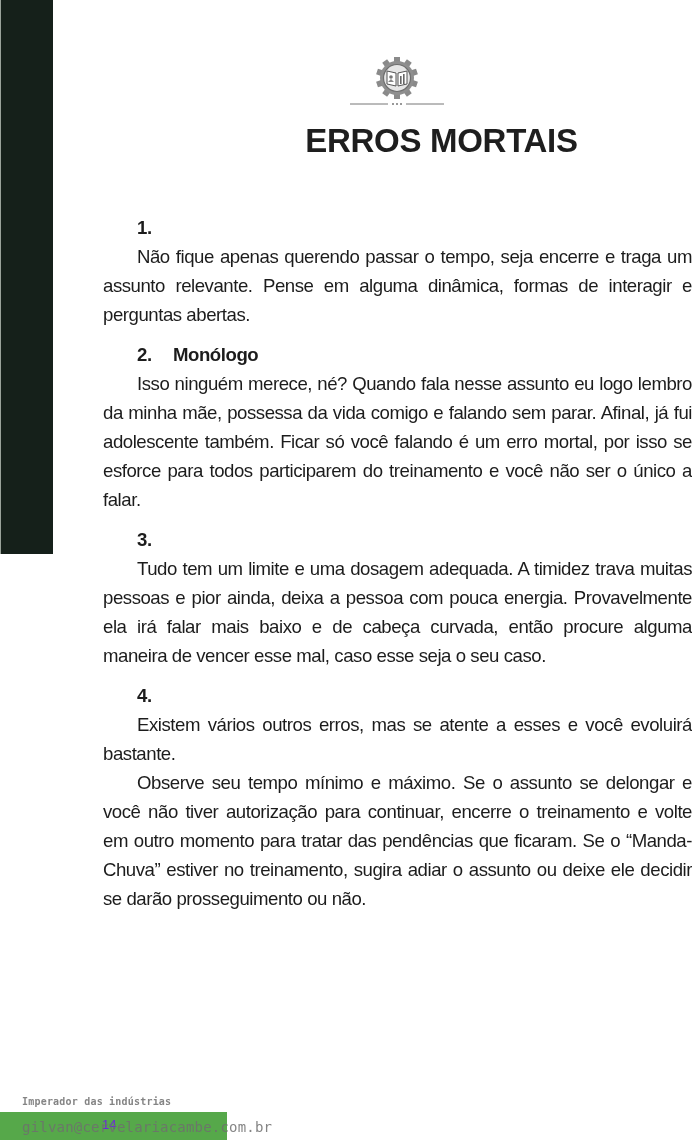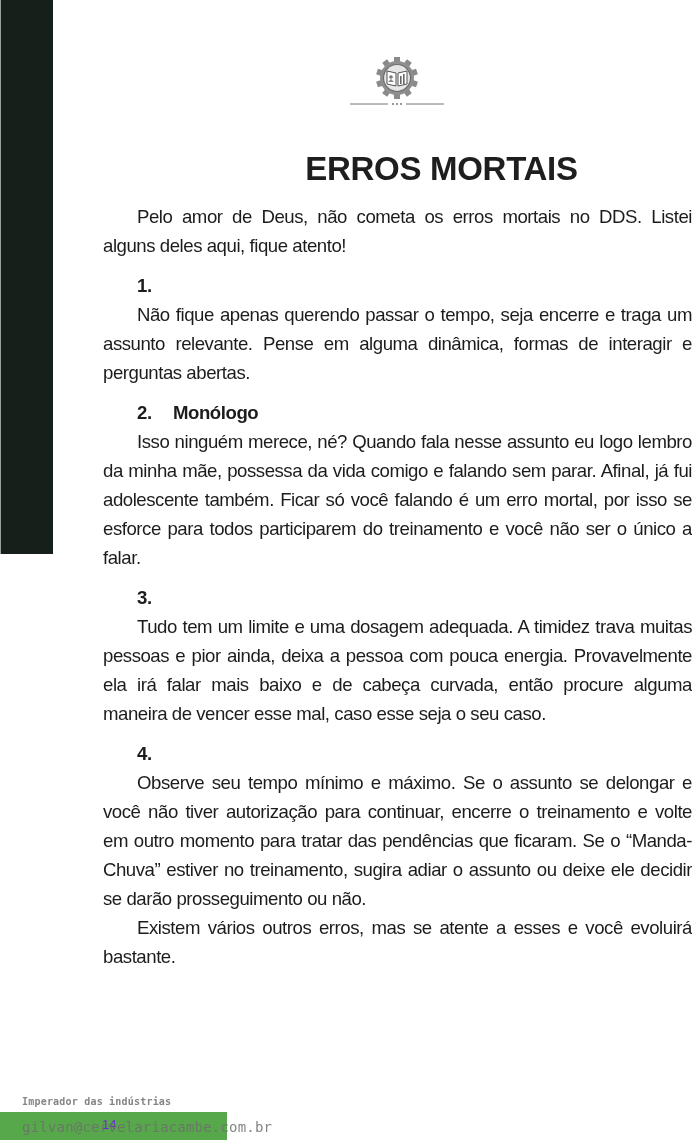--- a/index.html
+++ b/index.html
@@ -9,21 +9,21 @@
     font-family: "Liberation Sans", sans-serif;
   }
   .side-bar {
     position: absolute; left: 0; top: 0; width: 52px; height: 554px;
     background: #15201a; border-left: 1px solid #9aa39a;
   }
   .logo {
     position: absolute; left: 348px; top: 56px; width: 98px; height: 52px;
   }
   .title {
-    position: absolute; left: 103px; right: 0; top: 150px;
+    position: absolute; left: 103px; right: 0; top: 122px;
     text-align: center; padding-left: 88px; box-sizing: border-box;
     font-size: 33px; font-weight: bold; letter-spacing: -0.3px; color: #1e1e1e;
     font-family: "Liberation Sans Narrow", "Liberation Sans", sans-serif;
   }
   .content {
     position: absolute; left: 103px; top: 202px; width: 589px;
     font-size: 18.6px; line-height: 29px; letter-spacing: -0.45px;
     font-family: "Liberation Sans Narrow", "Liberation Sans", sans-serif;
   }
   .content p { margin: 0; text-align: justify; text-align-last: left; }
@@ -78,42 +78,41 @@
   <line x1="2" y1="48" x2="40" y2="48" stroke="#777" stroke-width="1"></line>
   <line x1="58" y1="48" x2="96" y2="48" stroke="#777" stroke-width="1"></line>
   <circle cx="45" cy="48" r="1" fill="#777"></circle>
   <circle cx="49" cy="48" r="1" fill="#777"></circle>
   <circle cx="53" cy="48" r="1" fill="#777"></circle>
 </svg>
 
 <div class="title">ERROS MORTAIS</div>
 
 <div class="content">
-  <p class="indent">Pelo amor de Deus, não cometa os erros mortais no DDS. Listei alguns deles aqui, fique atento!</p>
 
   <div class="heading">
     <span class="num">1.</span>
   </div>
   <p class="indent">Não fique apenas querendo passar o tempo, seja encerre e traga um assunto relevante. Pense em alguma dinâmica, formas de interagir e perguntas abertas.</p>
 
   <div class="heading">
     <span class="num">2.</span>
     <span>Monólogo</span>
   </div>
   <p class="indent">Isso ninguém merece, né? Quando fala nesse assunto eu logo lembro da minha mãe, possessa da vida comigo e falando sem parar. Afinal, já fui adolescente também. Ficar só você falando é um erro mortal, por isso se esforce para todos participarem do treinamento e você não ser o único a falar.</p>
 
   <div class="heading">
     <span class="num">3.</span>
   </div>
   <p class="indent">Tudo tem um limite e uma dosagem adequada. A timidez trava muitas pessoas e pior ainda, deixa a pessoa com pouca energia. Provavelmente ela irá falar mais baixo e de cabeça curvada, então procure alguma maneira de vencer esse mal, caso esse seja o seu caso.</p>
 
   <div class="heading">
     <span class="num">4.</span>
   </div>
+  <p class="indent">Existem vários outros erros, mas se atente a esses e você evoluirá bastante.</p>
+
   <p class="indent">Observe seu tempo mínimo e máximo. Se o assunto se delongar e você não tiver autorização para continuar, encerre o treinamento e volte em outro momento para tratar das pendências que ficaram. Se o “Manda-Chuva” estiver no treinamento, sugira adiar o assunto ou deixe ele decidir se darão prosseguimento ou não.</p>
-
-  <p class="indent">Existem vários outros erros, mas se atente a esses e você evoluirá bastante.</p>
 </div>
 
 <div class="footer-bar"></div>
 <div class="page-number">14</div>
 <div class="watermark wm1">Imperador das indústrias</div>
 <div class="watermark wm2">gilvan@cervelariacambe.com.br</div>
 
 </body></html>

